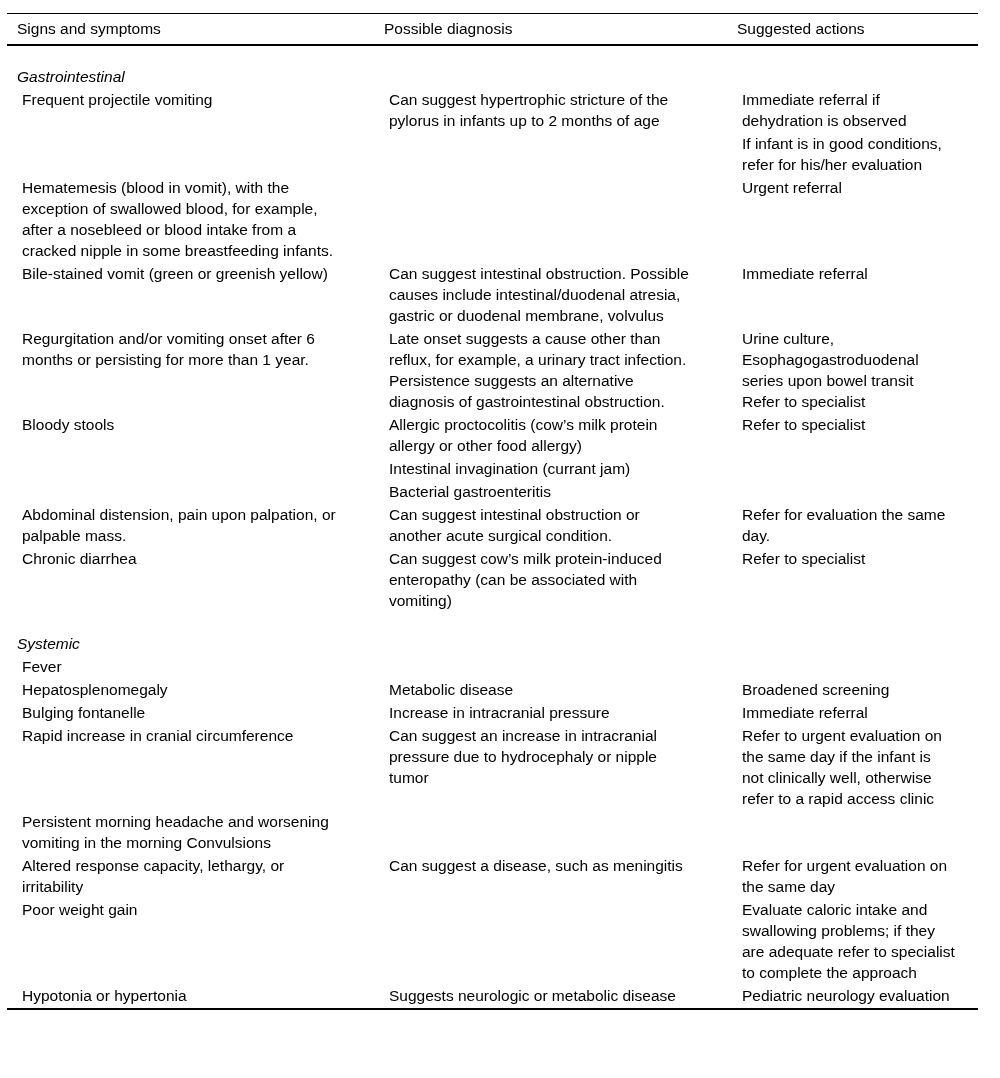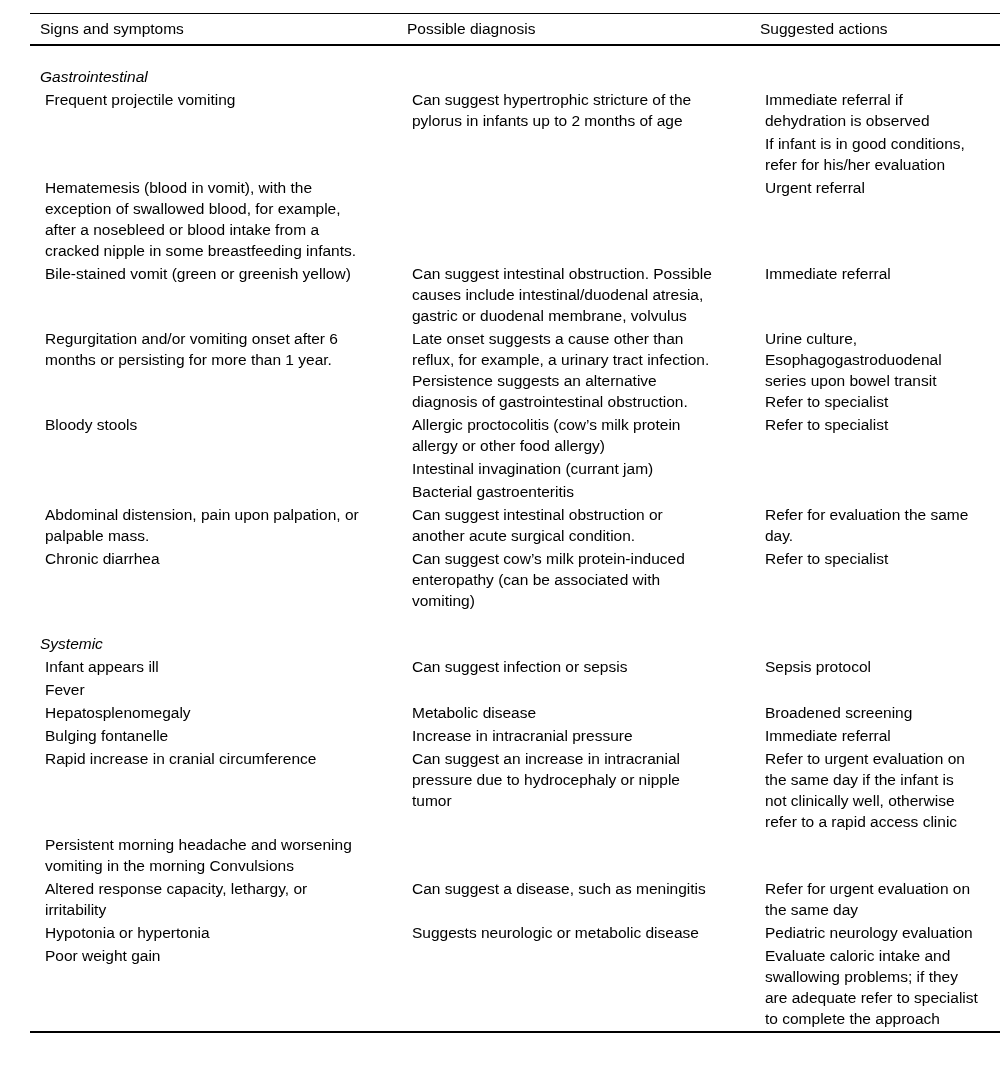--- a/index.html
+++ b/index.html
@@ -10,21 +10,21 @@
     background: #ffffff;
     overflow: hidden;
   }
   body {
     font-family: "Liberation Sans", sans-serif;
     color: #000000;
     -webkit-font-smoothing: antialiased;
   }
   .table-wrap {
     position: absolute;
-    left: 30px;
+    left: 7px;
     top: 13px;
     width: 971px;
   }
   table.diagnostic {
     width: 971px;
     border-collapse: collapse;
     table-layout: fixed;
     border-top: 1.5px solid #000000;
     border-bottom: 2.5px solid #000000;
     font-size: 15.5px;
@@ -154,31 +154,20 @@
           </td>
           <td class="c3">
             <p>Refer to specialist</p>
           </td>
         </tr>
         <tr class="section-row">
           <td colspan="3">Systemic</td>
         </tr>
         <tr>
           <td class="c1">
-            <p>Infant appears ill</p>
-          </td>
-          <td class="c2">
-            <p>Can suggest infection or sepsis</p>
-          </td>
-          <td class="c3">
-            <p>Sepsis protocol</p>
-          </td>
-        </tr>
-        <tr>
-          <td class="c1">
             <p>Fever</p>
           </td>
           <td class="c2"></td>
           <td class="c3"></td>
         </tr>
         <tr>
           <td class="c1">
             <p>Hepatosplenomegaly</p>
           </td>
           <td class="c2">
@@ -223,33 +212,33 @@
           </td>
           <td class="c2">
             <p>Can suggest a disease, such as meningitis</p>
           </td>
           <td class="c3">
             <p>Refer for urgent evaluation on the same day</p>
           </td>
         </tr>
         <tr>
           <td class="c1">
+            <p>Poor weight gain</p>
+          </td>
+          <td class="c2"></td>
+          <td class="c3">
+            <p>Evaluate caloric intake and swallowing problems; if they are adequate refer to specialist to complete the approach</p>
+          </td>
+        </tr>
+        <tr>
+          <td class="c1">
             <p>Hypotonia or hypertonia</p>
           </td>
           <td class="c2">
             <p>Suggests neurologic or metabolic disease</p>
           </td>
           <td class="c3">
             <p>Pediatric neurology evaluation</p>
-          </td>
-        </tr>
-        <tr>
-          <td class="c1">
-            <p>Poor weight gain</p>
-          </td>
-          <td class="c2"></td>
-          <td class="c3">
-            <p>Evaluate caloric intake and swallowing problems; if they are adequate refer to specialist to complete the approach</p>
           </td>
         </tr>
       </tbody>
   </table>
 </div>
 
 </body></html>

